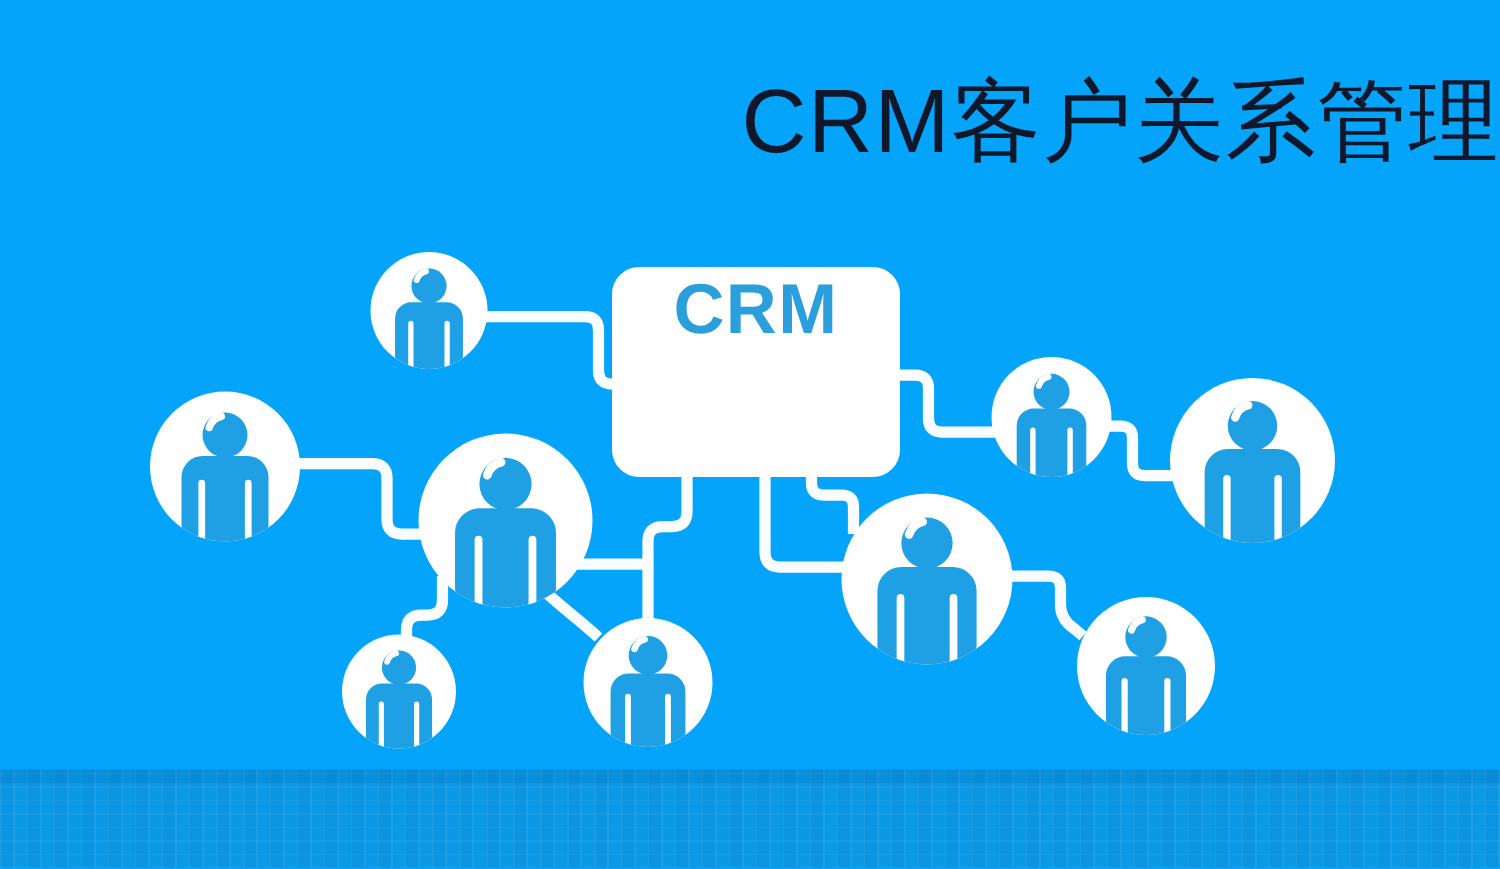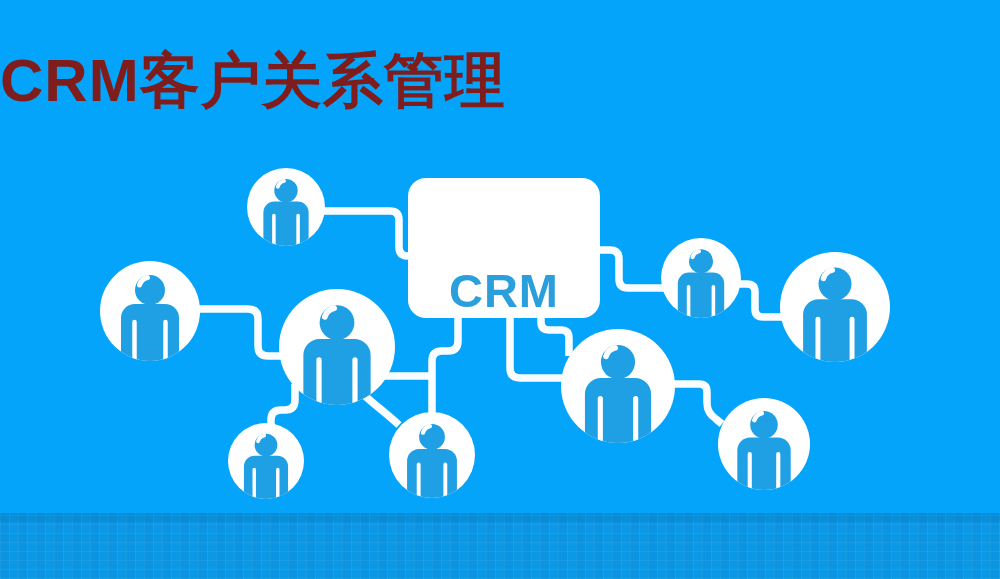--- a/index.html
+++ b/index.html
@@ -17,29 +17,29 @@
       repeating-linear-gradient(0deg, rgba(255,255,255,0.05) 0 1px, rgba(0,0,0,0) 1px 9px),
       repeating-linear-gradient(90deg, rgba(0,70,130,0.05) 0 9px, rgba(0,0,0,0) 9px 18px),
       #0B99E6;
   }
   .band::before{
     content:"";position:absolute;left:0;right:0;top:0;height:9px;
     background:rgba(0,75,140,0.14);
   }
   .title{
     position:absolute;left:0;right:0;top:48px;margin:0;
-    text-align:left;color:#7f1d1d;
-    font-size:60px;line-height:66px;font-weight:700;letter-spacing:1px;
+    text-align:right;color:#0f172a;
+    font-size:60px;line-height:66px;font-weight:400;letter-spacing:1px;
   }
   .diagram{position:absolute;left:0;top:0;width:1000px;height:579px;display:block;}
   #connectors path{stroke:#FAFDFF;stroke-width:7.5;fill:none;}
   .crm-box{
     position:absolute;left:408px;top:178px;width:192px;height:140px;
     background:#ffffff;border-radius:18px;
-    display:flex;align-items:flex-end;justify-content:center;
+    display:flex;align-items:flex-start;justify-content:center;
   }
   .crm-box span{
     color:#2B9EDC;font-size:47px;font-weight:700;letter-spacing:1px;
   }
 </style>
 </head>
 <body>
 
 <div class="stage">
 

